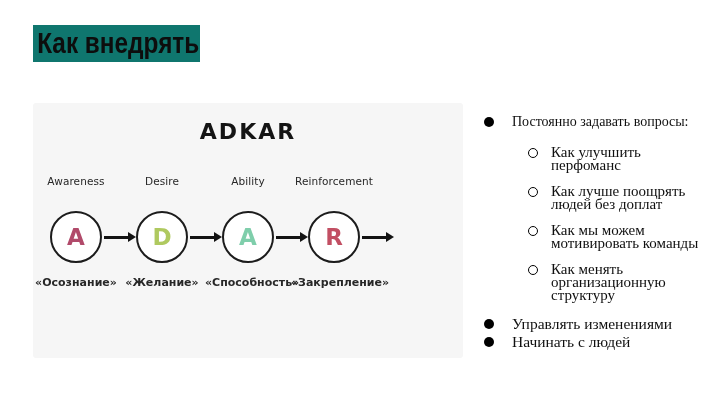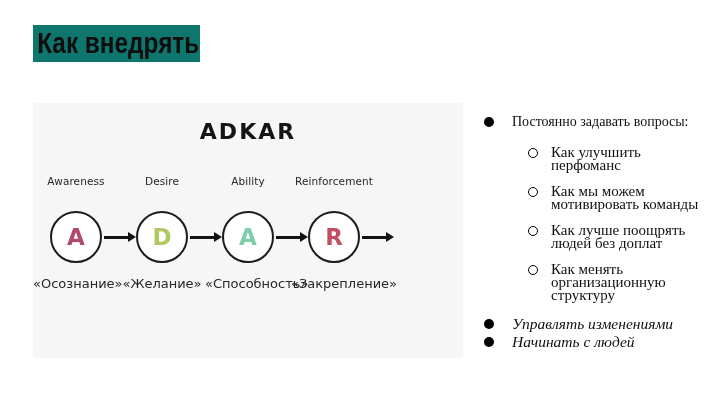--- a/index.html
+++ b/index.html
@@ -24,42 +24,42 @@
   }
   .stage-area { position:absolute; left:0; top:72px; width:430px; height:130px; }
   .stages { display:flex; }
   .stage { width:86px; text-align:center; }
   .stage-label { font-size:10.5px; font-weight:400; color:#272727; height:16px; letter-spacing:0.1px; }
   .stage-circle {
     width:52px; height:52px; border:2.5px solid #1c1c1c; border-radius:50%;
     background:#ffffff; margin:20px auto 0; display:flex; align-items:center; justify-content:center;
   }
   .stage-letter { font-size:23px; font-weight:700; line-height:1; }
-  .stage-ru { font-size:13px; font-weight:400; color:#272727; margin-top:13px; white-space:nowrap; }
+  .stage-ru { font-size:11px; font-weight:700; color:#272727; margin-top:13px; white-space:nowrap; }
 
   .arrow { position:absolute; top:61px; width:24px; height:2.5px; background:#131313; }
   .arrow::after {
     content:""; position:absolute; right:-8px; top:-4.2px; width:0; height:0;
     border-left:8px solid #131313; border-top:5.5px solid transparent; border-bottom:5.5px solid transparent;
   }
   .a1 { left:71px; } .a2 { left:157px; } .a3 { left:243px; } .a4 { left:329px; }
 
   
   .notes { position:absolute; left:484px; top:112px; width:232px; font-family:"Liberation Serif", serif; color:#101010; }
   .note-main { display:flex; }
   .bullet-filled { width:10px; height:10px; background:#000; border-radius:50%; margin:5px 18px 0 0; flex:none; }
   .note-main-text { font-size:14px; line-height:19px; }
   .sub-list { margin:15px 0 0 44px; }
   .sub-item { display:flex; margin-bottom:13px; }
   .bullet-hollow {
     width:10px; height:10px; border:1.6px solid #000; border-radius:50%;
     margin:2px 13px 0 0; flex:none; background:#fff;
   }
   .sub-text { font-size:15px; line-height:13px; width:162px; }
-  .closing { margin-top:3px;font-style:italic; }
+  .closing { margin-top:3px; }
   .closing-item { display:flex; margin-bottom:1px; }
   .closing-item .bullet-filled { margin-top:4px; }
   .closing-text { font-size:15.5px; line-height:17px; }
 </style>
 </head>
 <body>
 
 <div class="slide">
 
   <div class="title-box" style="background: #0f766e;">
@@ -117,26 +117,26 @@
       <span class="note-main-text">Постоянно задавать вопросы:</span>
     </div>
     <div class="sub-list">
   <div class="sub-item">
     <span class="bullet-hollow"></span>
     <span class="sub-text">Как улучшить перфоманс</span>
   </div>
 
   <div class="sub-item">
     <span class="bullet-hollow"></span>
-    <span class="sub-text">Как мы можем мотивировать команды</span>
+    <span class="sub-text">Как лучше поощрять людей без доплат</span>
   </div>
 
   <div class="sub-item">
     <span class="bullet-hollow"></span>
-    <span class="sub-text">Как лучше поощрять людей без доплат</span>
+    <span class="sub-text">Как мы можем мотивировать команды</span>
   </div>
 
   <div class="sub-item">
     <span class="bullet-hollow"></span>
     <span class="sub-text">Как менять организационную структуру</span>
   </div>
 </div>
     <div class="closing">
   <div class="closing-item">
     <span class="bullet-filled"></span>

